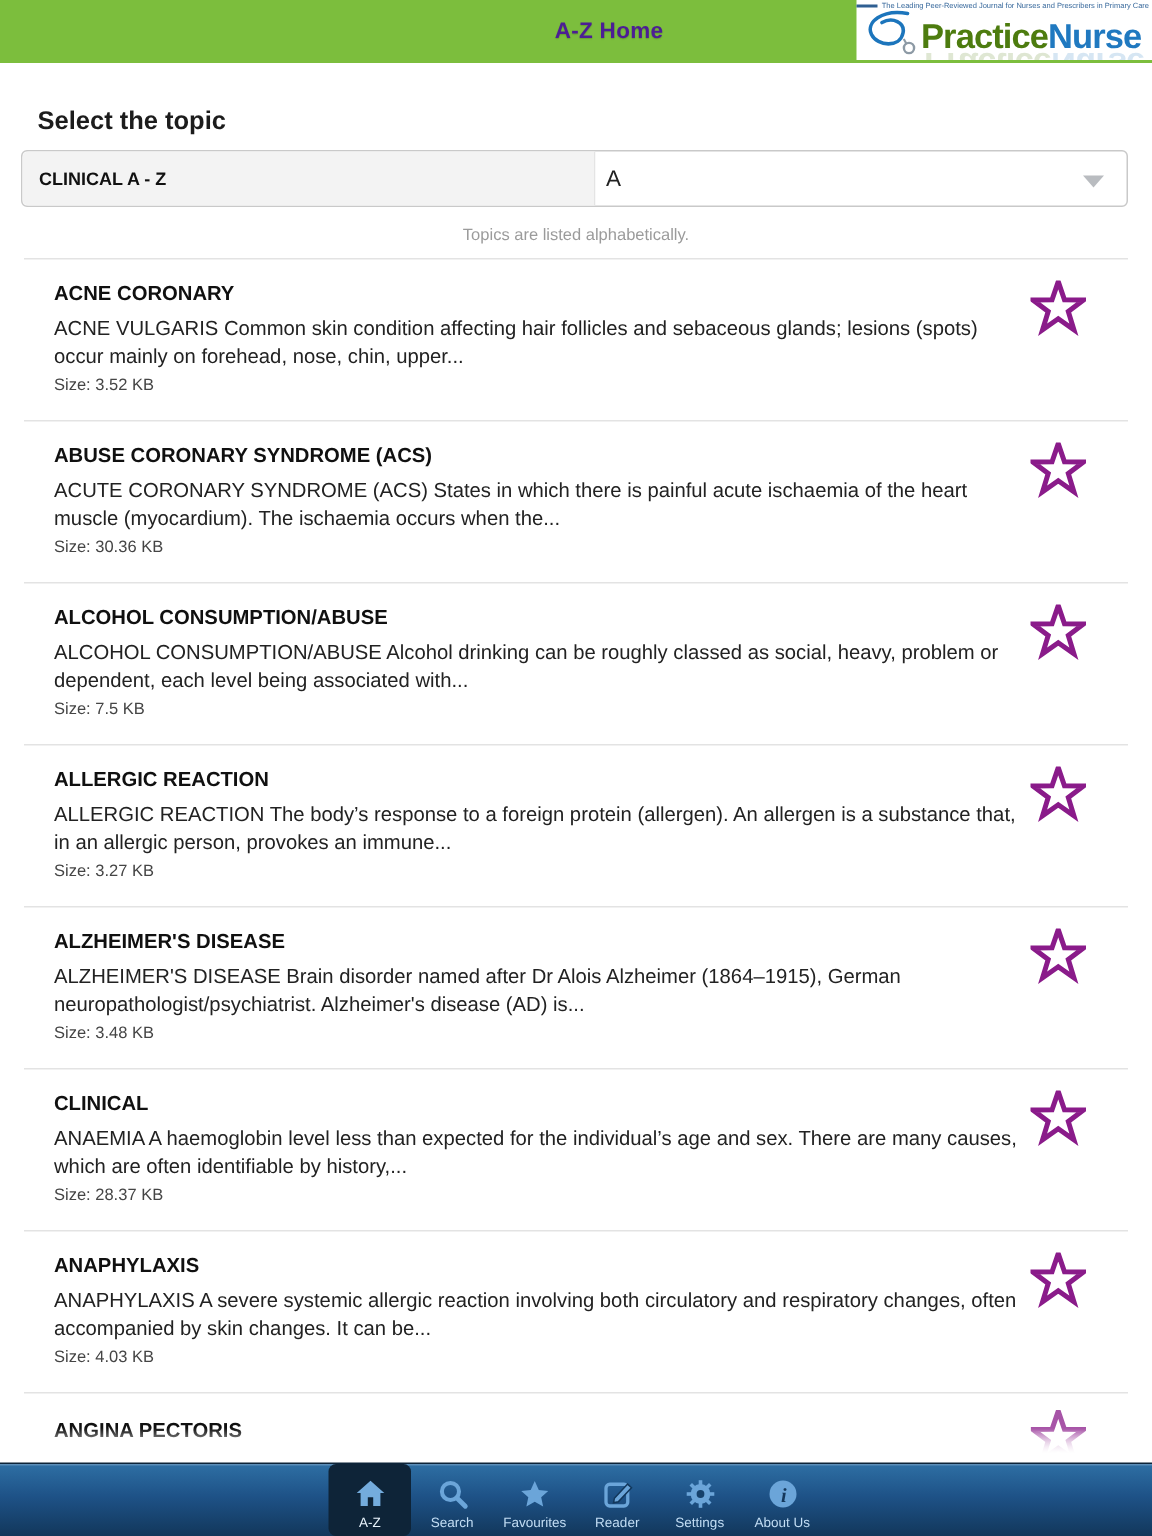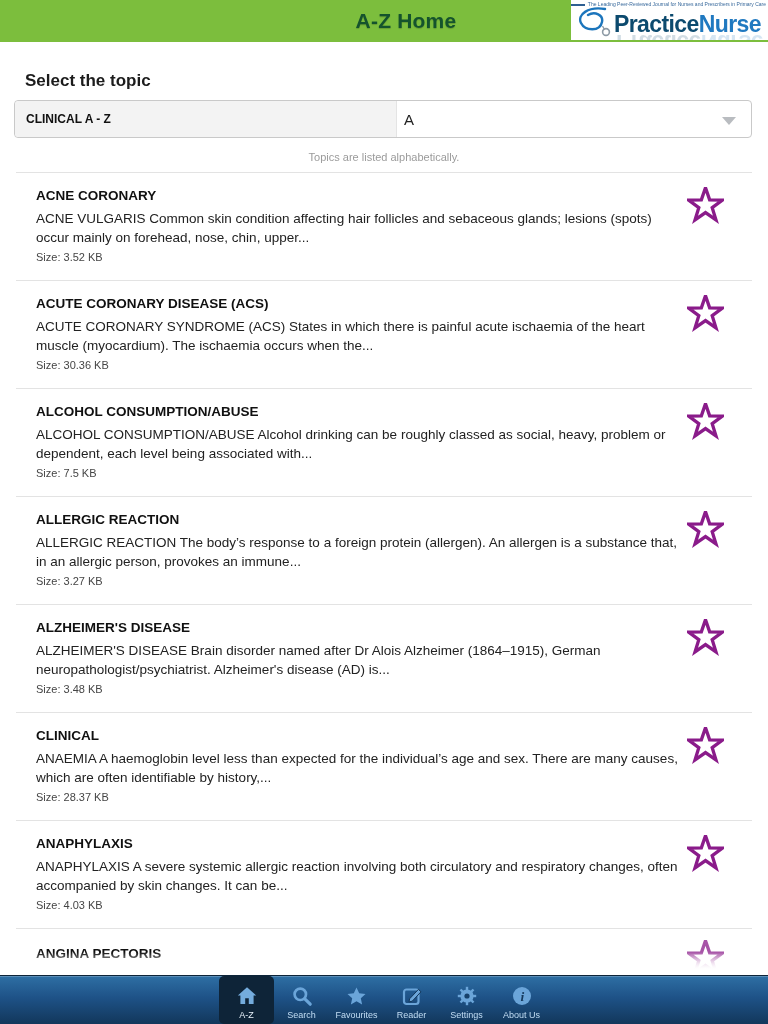--- a/index.html
+++ b/index.html
@@ -6,34 +6,34 @@
   body {
     width:768px; height:1024px; overflow:hidden; background:#fff;
     font-family:"Liberation Sans", sans-serif;
     -webkit-font-smoothing:antialiased;
   }
   .app { position:relative; width:768px; height:1024px; overflow:hidden; background:#fff; }
 
   
   .topbar { position:relative; height:42px; background:#7cbe3d; }
   .topbar-title {
-    text-align:center; line-height:42px; color:#14532d; font-size:21px; font-weight:bold;
+    text-align:center; line-height:42px; color:#4c1d95; font-size:15px; font-weight:bold;
     text-shadow:0 1px 1px rgba(0,0,0,.18); letter-spacing:.2px;padding-left:44px;
   }
   .logo {
     position:absolute; top:0; right:0; width:197px; height:40px;
     background:#fff; overflow:hidden;
   }
   .logo-tagline {
     position:absolute; top:1px; right:2px; font-size:5px; color:#38699c; white-space:nowrap;
   }
   .logo-tagline::before { content:""; display:inline-block; width:22px; height:2px; background:#2f5f92; vertical-align:middle; margin-right:3px; }
   .logo-row { position:absolute; top:6px; left:3px; display:flex; align-items:center; }
   .brand { font-size:23px; font-weight:bold; letter-spacing:-.6px; white-space:nowrap; }
-  .brand-green { color:#0c4a6e; }
+  .brand-green { color:#4d7c0f; }
   .brand-blue { color:#2079c0; }
   .brand-reflect {
     position:absolute; top:29px; left:45px; transform:scaleY(-1); opacity:.18;
     font-size:23px; font-weight:bold; letter-spacing:-.6px; white-space:nowrap;
   }
 
   
   .select-label { margin:29px 0 9px 25px; font-size:17px; font-weight:bold; color:#1c1c1c; }
   .select-box {
     margin:0 16px 0 14px; height:38px; border:1px solid #c9c9c9; border-radius:4px;
@@ -132,21 +132,21 @@
         <div class="topic-desc">ACNE VULGARIS Common skin condition affecting hair follicles and sebaceous glands; lesions (spots) occur mainly on forehead, nose, chin, upper...</div>
         <div class="topic-size">Size: 3.52 KB</div>
         <span class="fav-star">
           <svg width="37" height="37" viewBox="0 0 100 100">
             <polygon points="50,2 61.2,34.6 95.7,35.2 68.1,55.9 78.2,88.8 50,69 21.8,88.8 31.9,55.9 4.3,35.2 38.8,34.6" fill="none" stroke="#8a1b8a" stroke-width="9"></polygon>
           </svg>
         </span>
       </div>
 
       <div class="topic-row">
-        <div class="topic-title">ACUTE CORONARY DISEASE (ACS)</div>
+        <div class="topic-title">ABUSE CORONARY SYNDROME (ACS)</div>
         <div class="topic-desc">ACUTE CORONARY SYNDROME (ACS) States in which there is painful acute ischaemia of the heart muscle (myocardium). The ischaemia occurs when the...</div>
         <div class="topic-size">Size: 30.36 KB</div>
         <span class="fav-star">
           <svg width="37" height="37" viewBox="0 0 100 100">
             <polygon points="50,2 61.2,34.6 95.7,35.2 68.1,55.9 78.2,88.8 50,69 21.8,88.8 31.9,55.9 4.3,35.2 38.8,34.6" fill="none" stroke="#8a1b8a" stroke-width="9"></polygon>
           </svg>
         </span>
       </div>
 
       <div class="topic-row">

